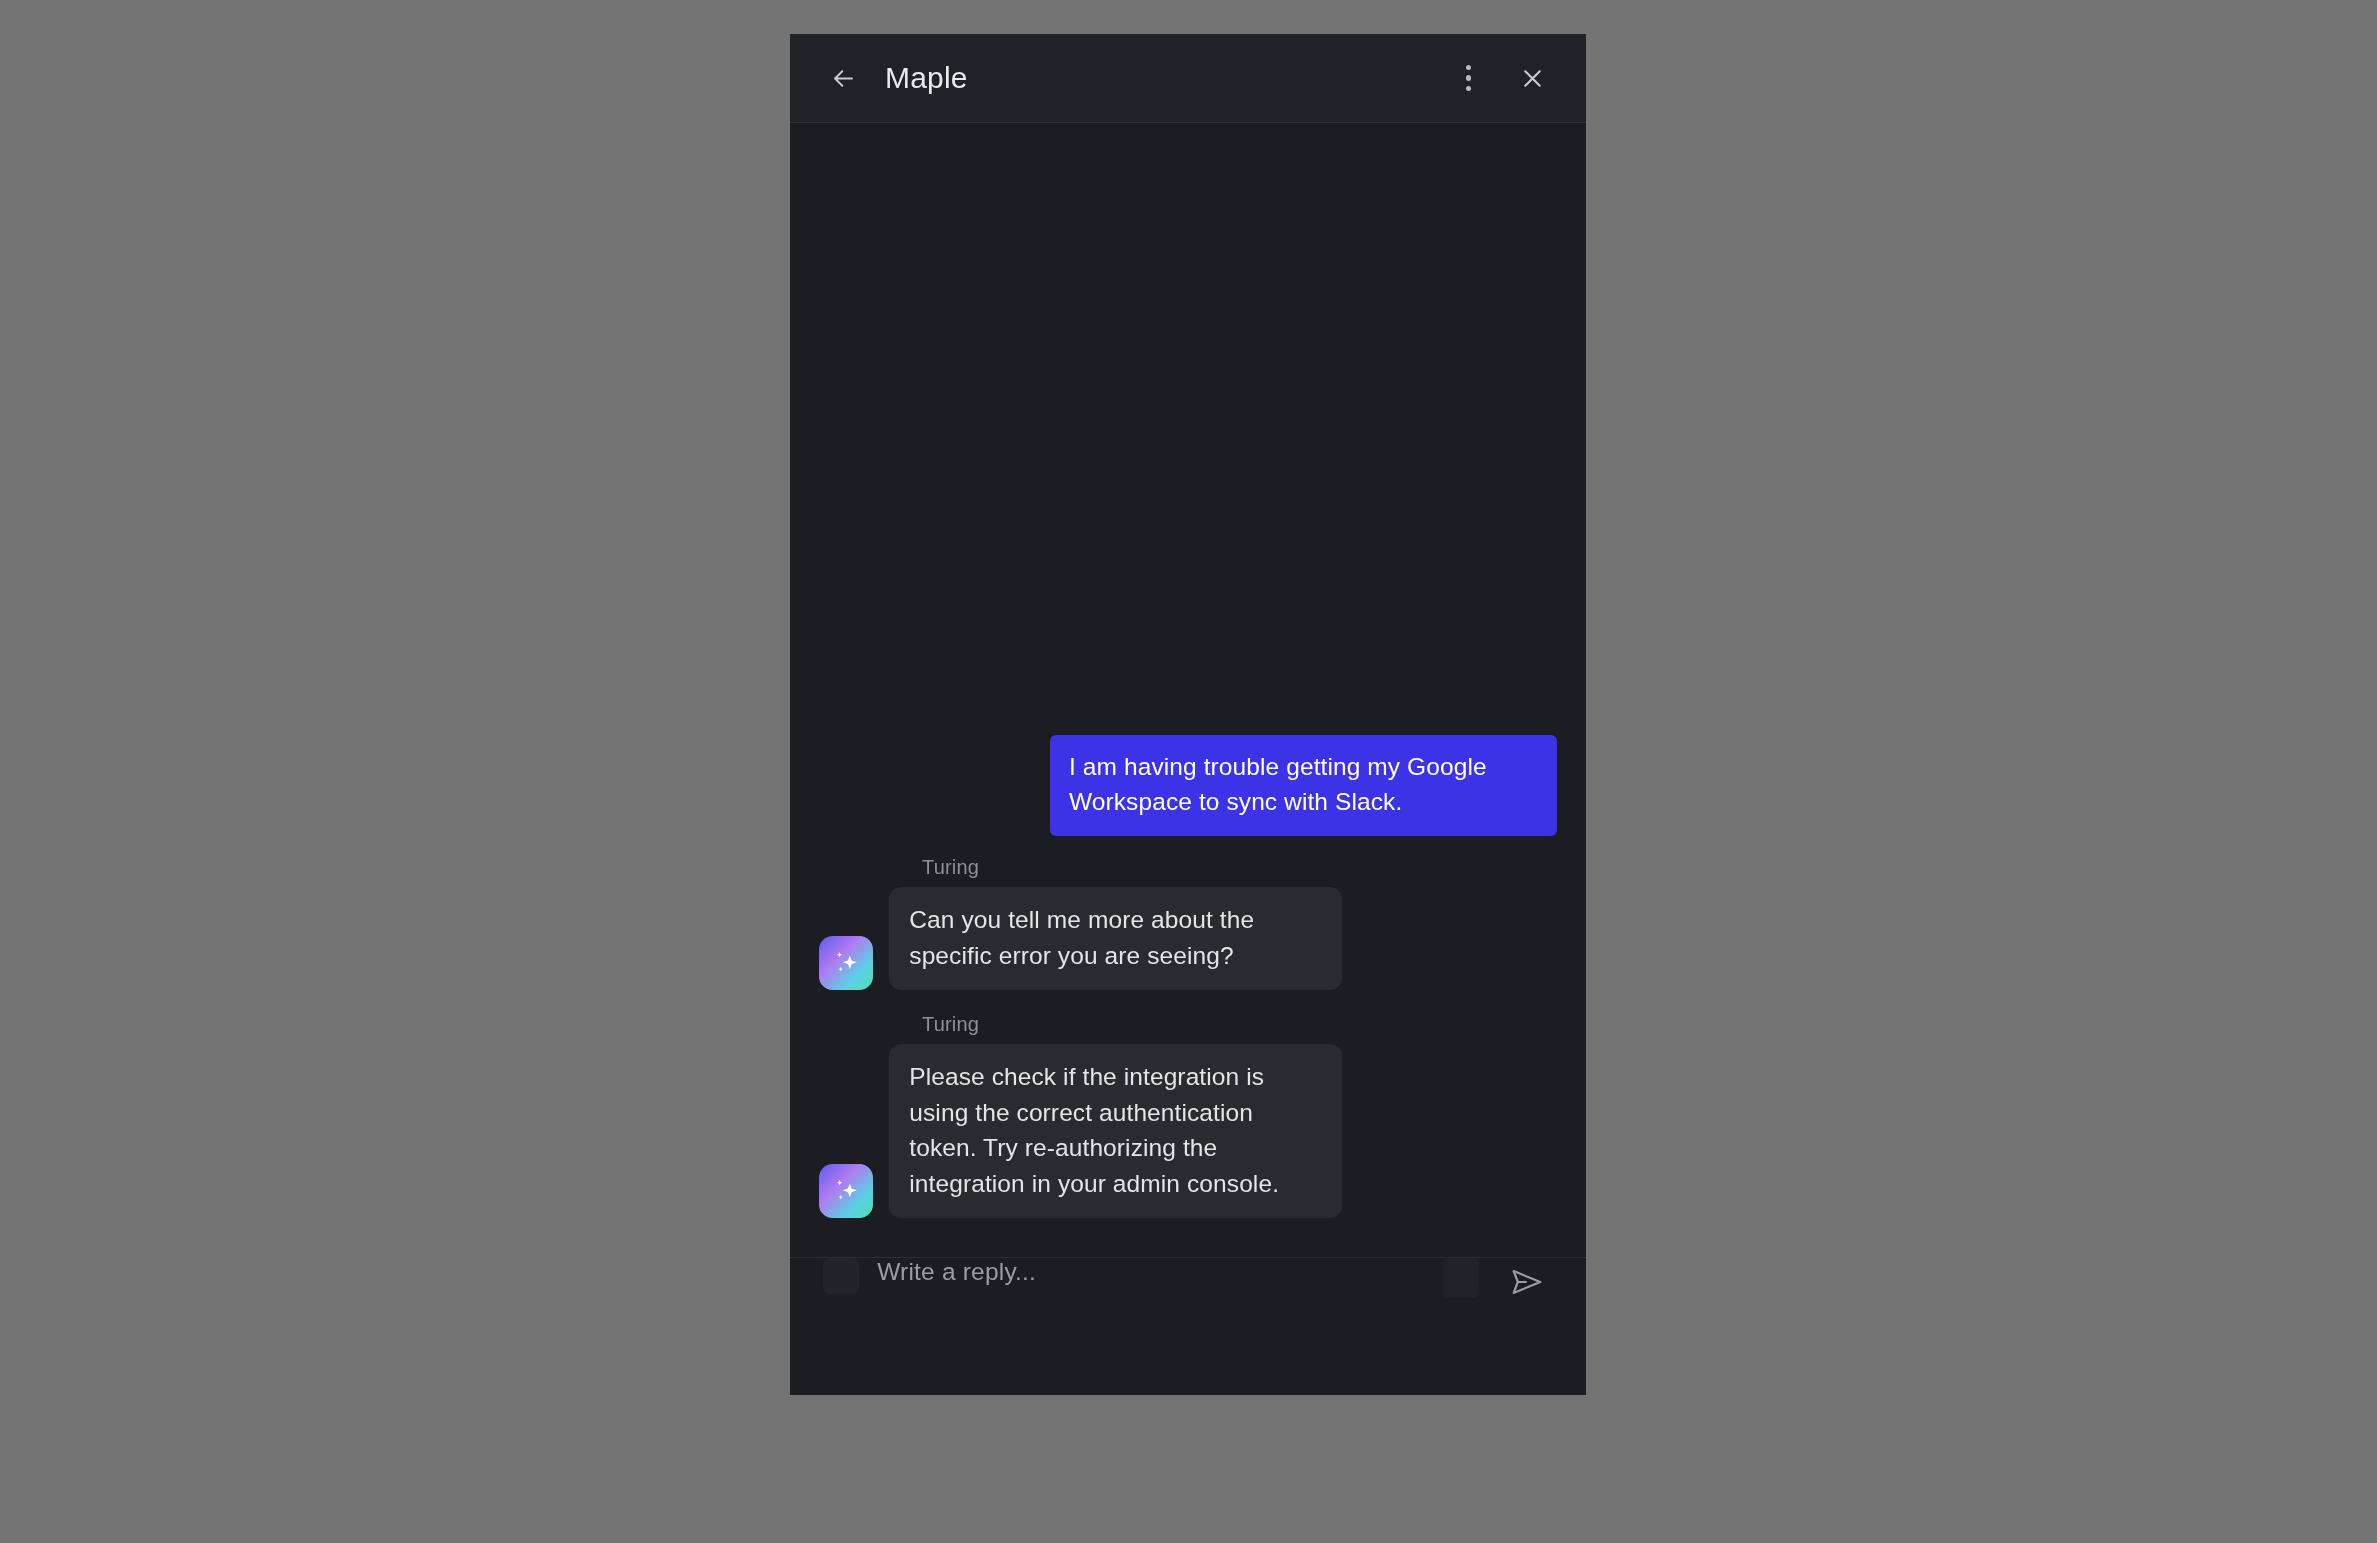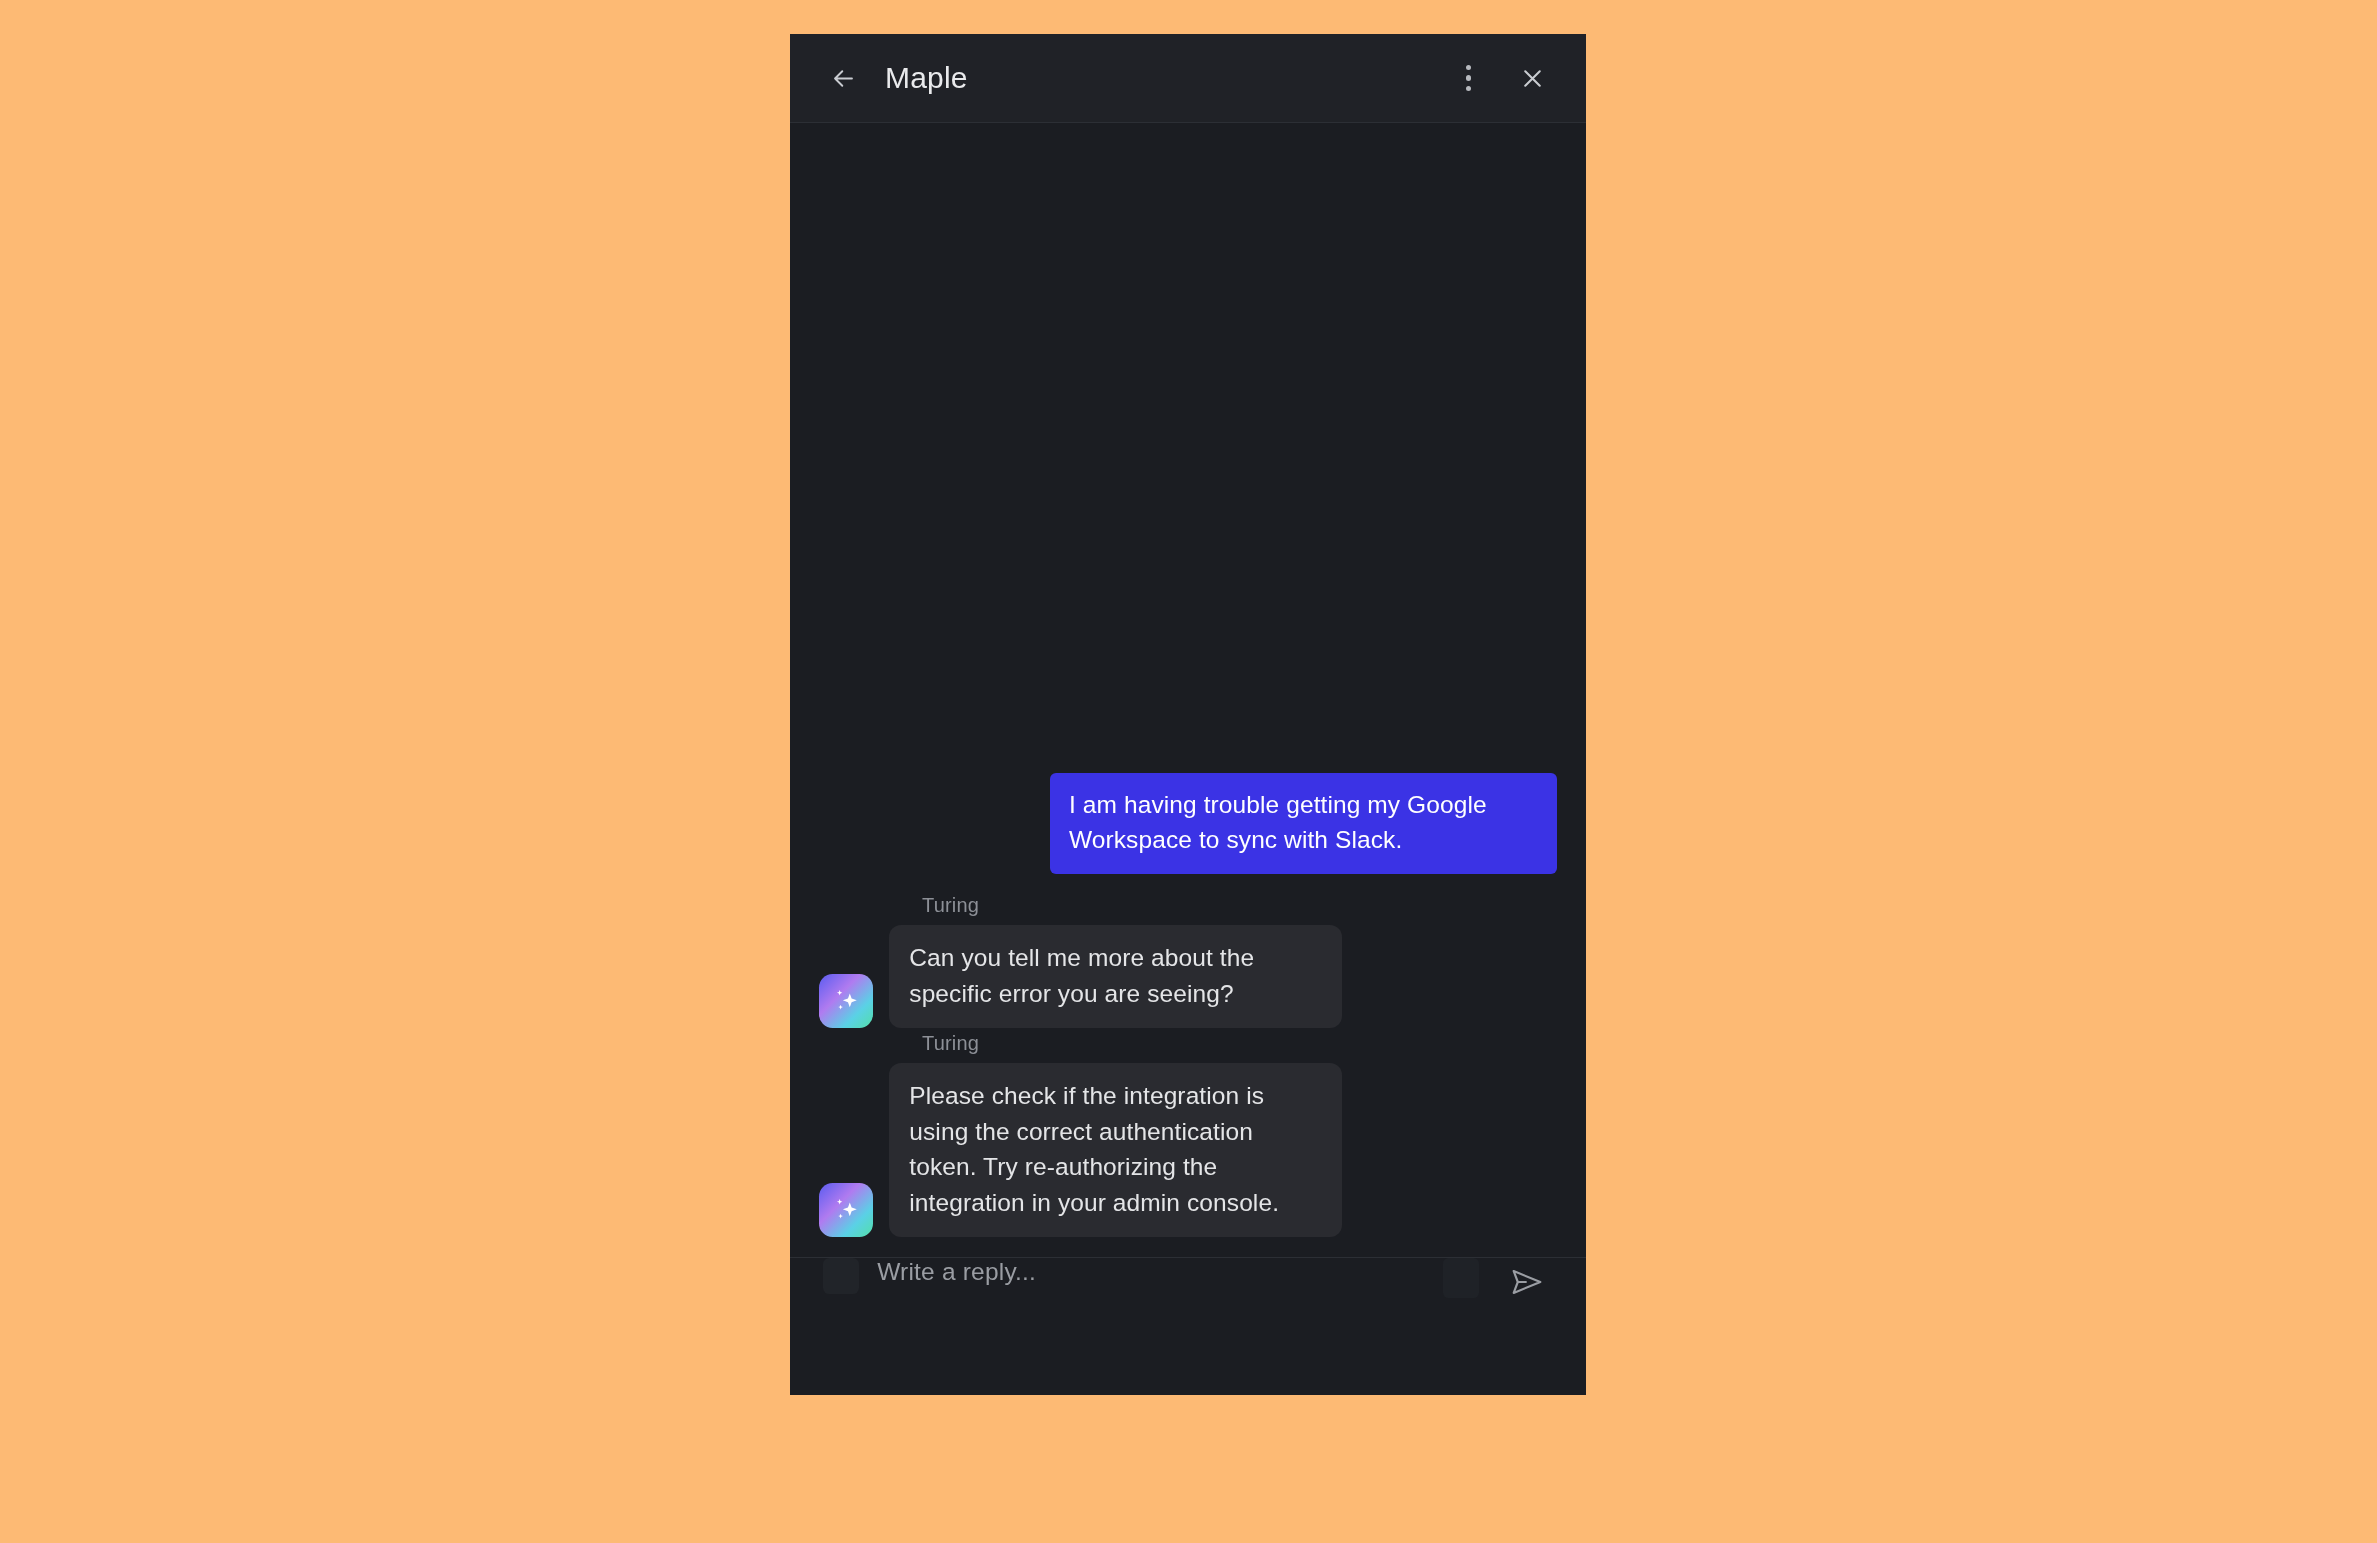--- a/index.html
+++ b/index.html
@@ -9,21 +9,21 @@
     width: 2377px;
     height: 1543px;
     overflow: hidden;
     font-family: "Liberation Sans", sans-serif;
   }
 
   #root {
     position: relative;
     width: 2377px;
     height: 1543px;
-    background: #fdba74;
+    background: #737373;
   }
 
   
   .panel {
     position: absolute;
     left: 790px;
     top: 34px;
     width: 796px;
     height: 1361px;
     background: #1b1d22;
@@ -112,21 +112,21 @@
     border-radius: 6px;
     padding: 15.4px 19px 16.3px 19px;
     font-size: 24.5px;
     line-height: 1.42;
     max-width: 507px;
     box-sizing: border-box;
     letter-spacing: 0.1px;
   }
 
   
-  .assistant-block { margin-bottom: 4px; }
+  .assistant-block { margin-bottom: 23px; }
   .sender {
     color: #8d9097;
     font-size: 20px;
     margin: 0 0 8.2px 103px;
     letter-spacing: 0.2px;
   }
   .row.bot { align-items: flex-end; }
   .avatar {
     width: 54px;
     height: 54px;

